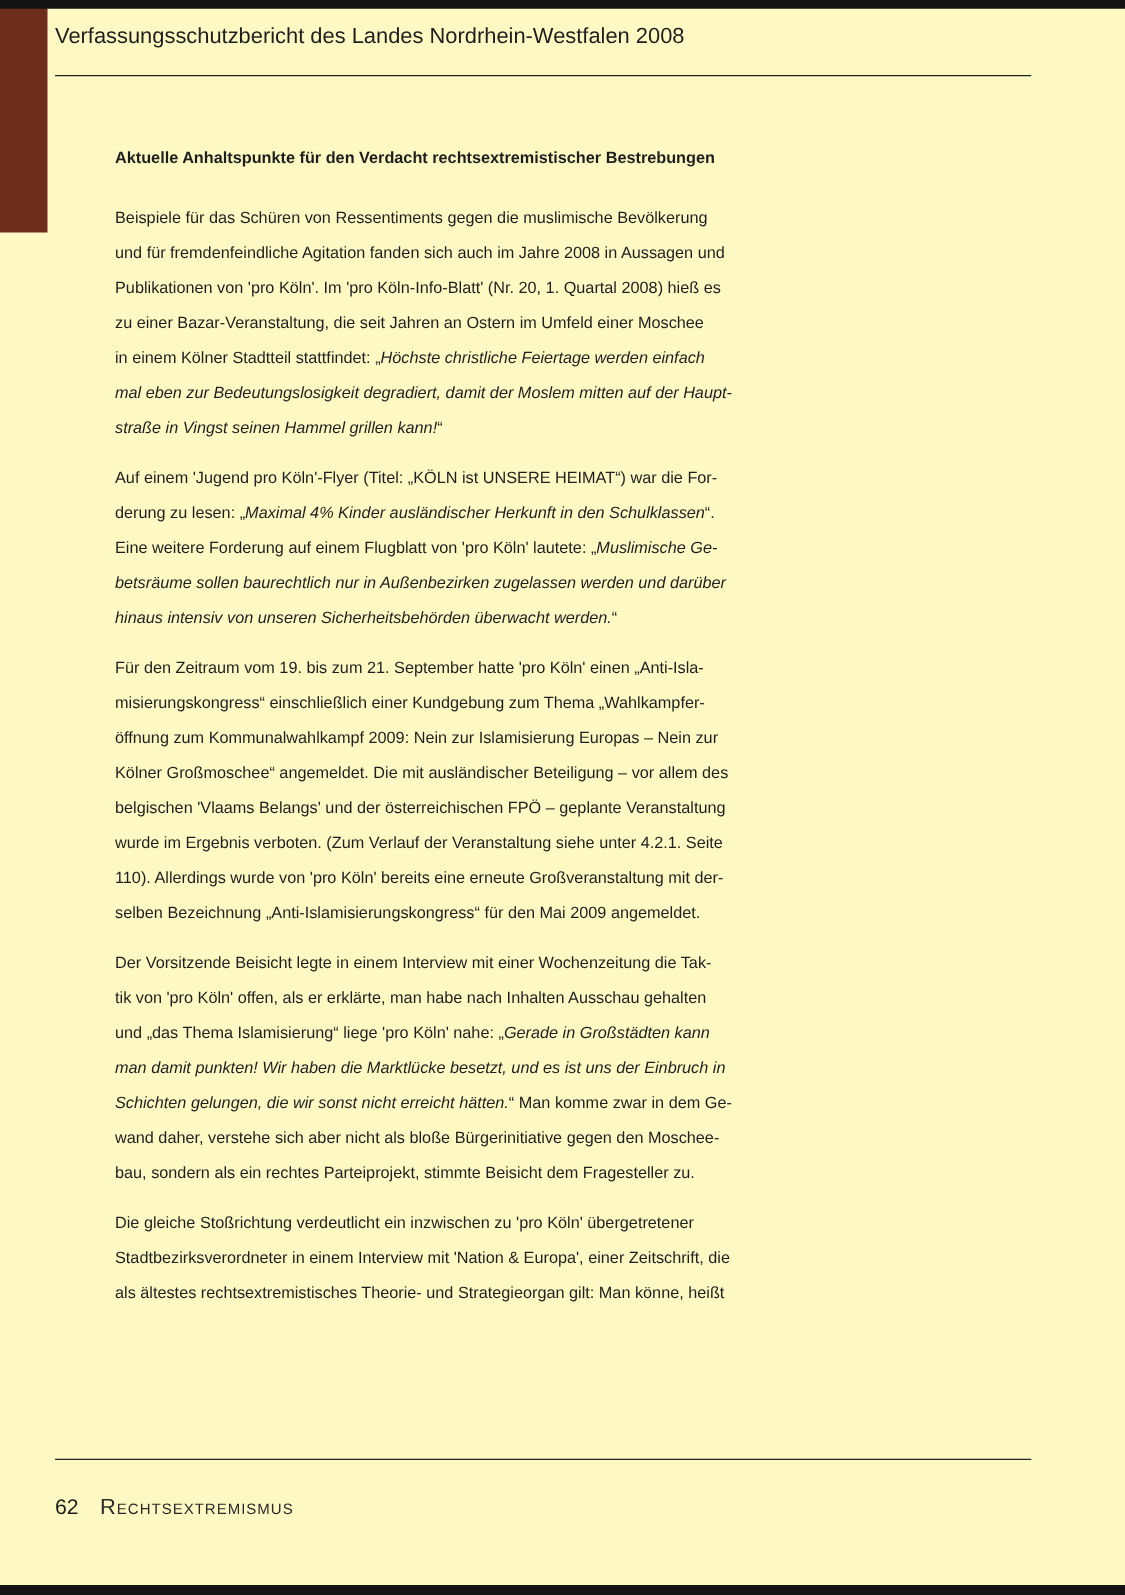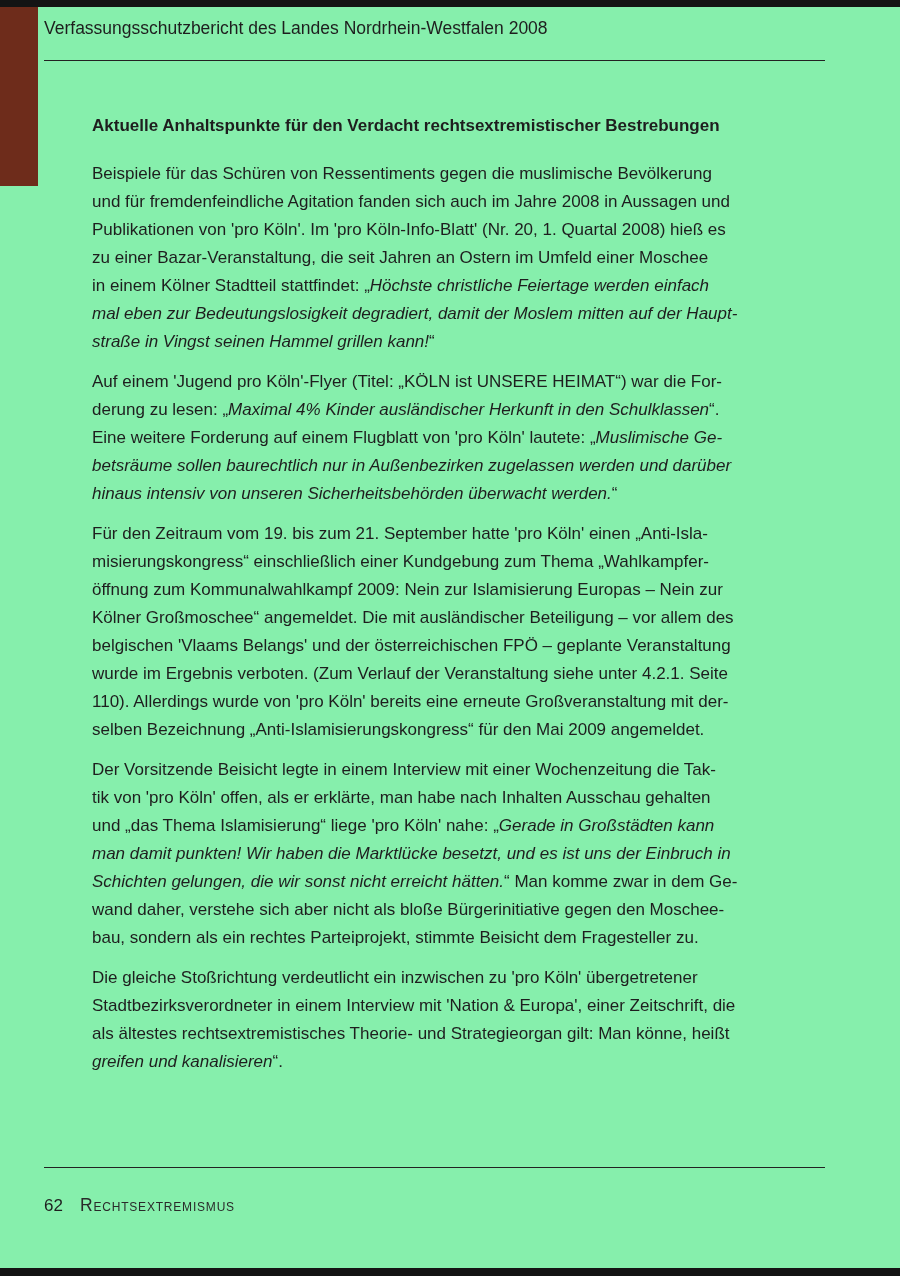--- a/index.html
+++ b/index.html
@@ -1,24 +1,24 @@
 <!DOCTYPE html>
 <html><head>
 <meta charset="utf-8">
 <style>
   html,body{margin:0;padding:0;background:#ffffff;}
-  .page{position:relative;width:900px;height:1276px;background:#86efac;overflow:hidden;
+  .page{position:relative;width:900px;height:1276px;background:#fef9c3;overflow:hidden;
         font-family:"Liberation Sans",sans-serif;color:#1e1e1e;}
   .edge{position:absolute;left:0;width:900px;background:#141414;}
   .edge-top{top:0;height:7px;}
   .edge-bottom{bottom:0;height:8px;}
   .accent-bar{position:absolute;left:0;top:0;width:38px;height:186px;background:#6e2c1b;}
   .header-title{position:absolute;left:44px;top:18px;font-size:17.5px;white-space:nowrap;}
   .header-rule{position:absolute;left:44px;top:60px;width:781px;border-top:1.6px solid #222222;}
-  .content{position:absolute;left:92px;top:112px;width:742px;font-size:17px;}
+  .content{position:absolute;left:92px;top:112px;width:742px;font-size:13px;}
   .heading{font-weight:bold;height:28px;line-height:28px;margin-bottom:20px;white-space:nowrap;}
   .para{margin-bottom:12px;}
   .line{height:28px;line-height:28px;white-space:nowrap;}
   .it{font-style:italic;}
   .footer-rule{position:absolute;left:44px;top:1167px;width:781px;border-top:1.6px solid #222222;}
   .page-number{position:absolute;left:44px;top:1196px;font-size:17px;}
   .section-label{position:absolute;left:80px;top:1195px;font-size:17.5px;font-variant:small-caps;letter-spacing:0.8px;color:#2a2a2a;}
 </style>
 </head>
 <body>
@@ -66,21 +66,20 @@
         <div class="line"><span>und „das Thema Islamisierung“ liege 'pro Köln' nahe: „</span><span class="it">Gerade in Großstädten kann</span></div>
         <div class="line"><span class="it">man damit punkten! Wir haben die Marktlücke besetzt, und es ist uns der Einbruch in</span></div>
         <div class="line"><span class="it">Schichten gelungen, die wir sonst nicht erreicht hätten.</span><span>“ Man komme zwar in dem Ge-</span></div>
         <div class="line"><span>wand daher, verstehe sich aber nicht als bloße Bürgerinitiative gegen den Moschee-</span></div>
         <div class="line"><span>bau, sondern als ein rechtes Parteiprojekt, stimmte Beisicht dem Fragesteller zu.</span></div>
       </div>
     <div class="para">
         <div class="line"><span>Die gleiche Stoßrichtung verdeutlicht ein inzwischen zu 'pro Köln' übergetretener</span></div>
         <div class="line"><span>Stadtbezirksverordneter in einem Interview mit 'Nation &amp; Europa', einer Zeitschrift, die</span></div>
         <div class="line"><span>als ältestes rechtsextremistisches Theorie- und Strategieorgan gilt: Man könne, heißt</span></div>
-        <div class="line"><span class="it">greifen und kanalisieren</span><span>“.</span></div>
       </div>
   </div>
 
   <div class="footer-rule"></div>
   <div class="page-number">62</div>
   <div class="section-label">Rechtsextremismus</div>
 
   <div class="edge edge-bottom" style="background-color: rgb(20, 20, 20);"></div>
 </div>
 

